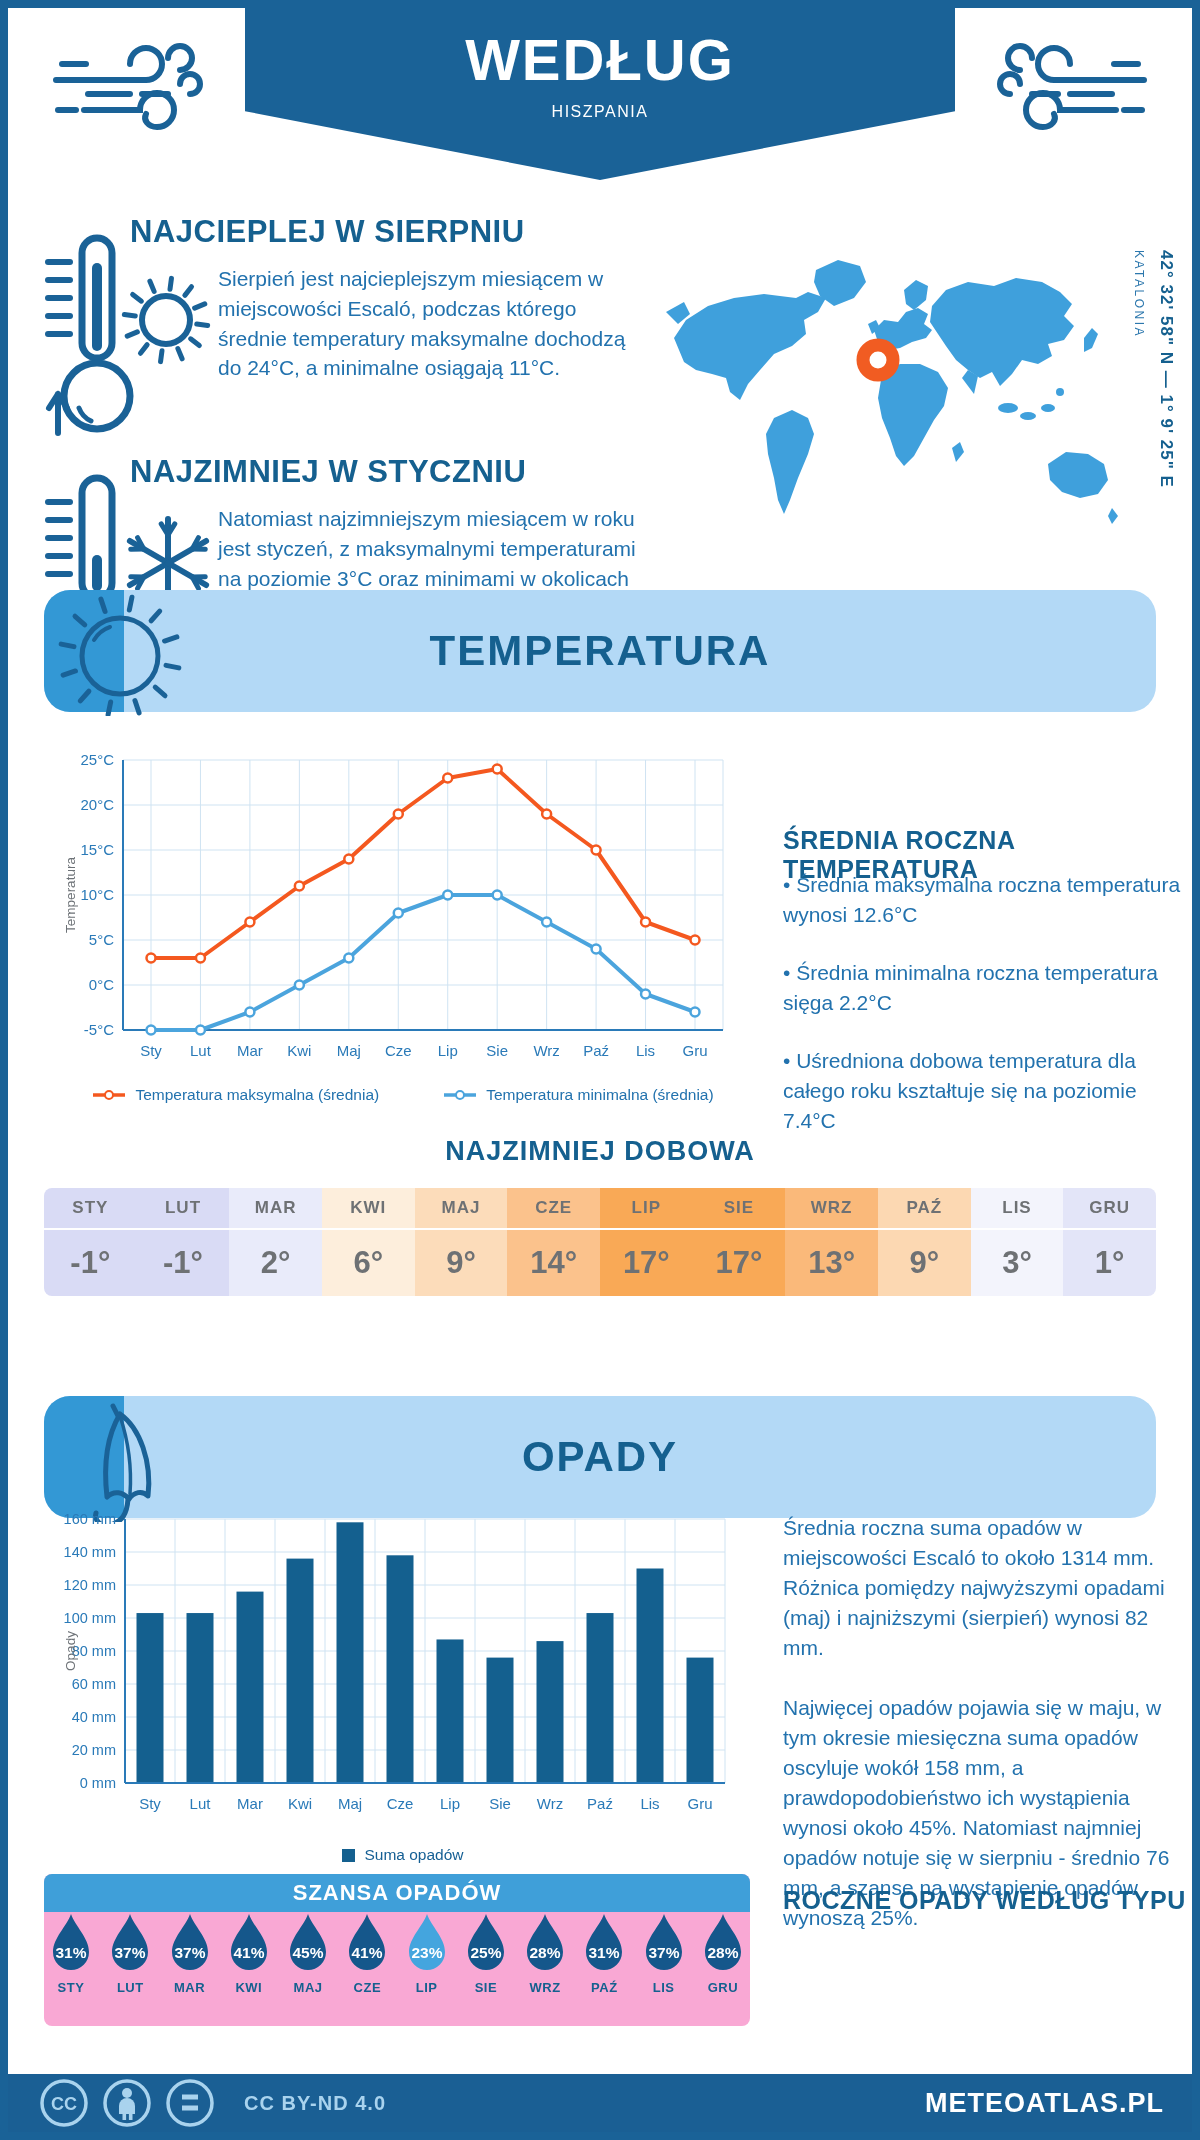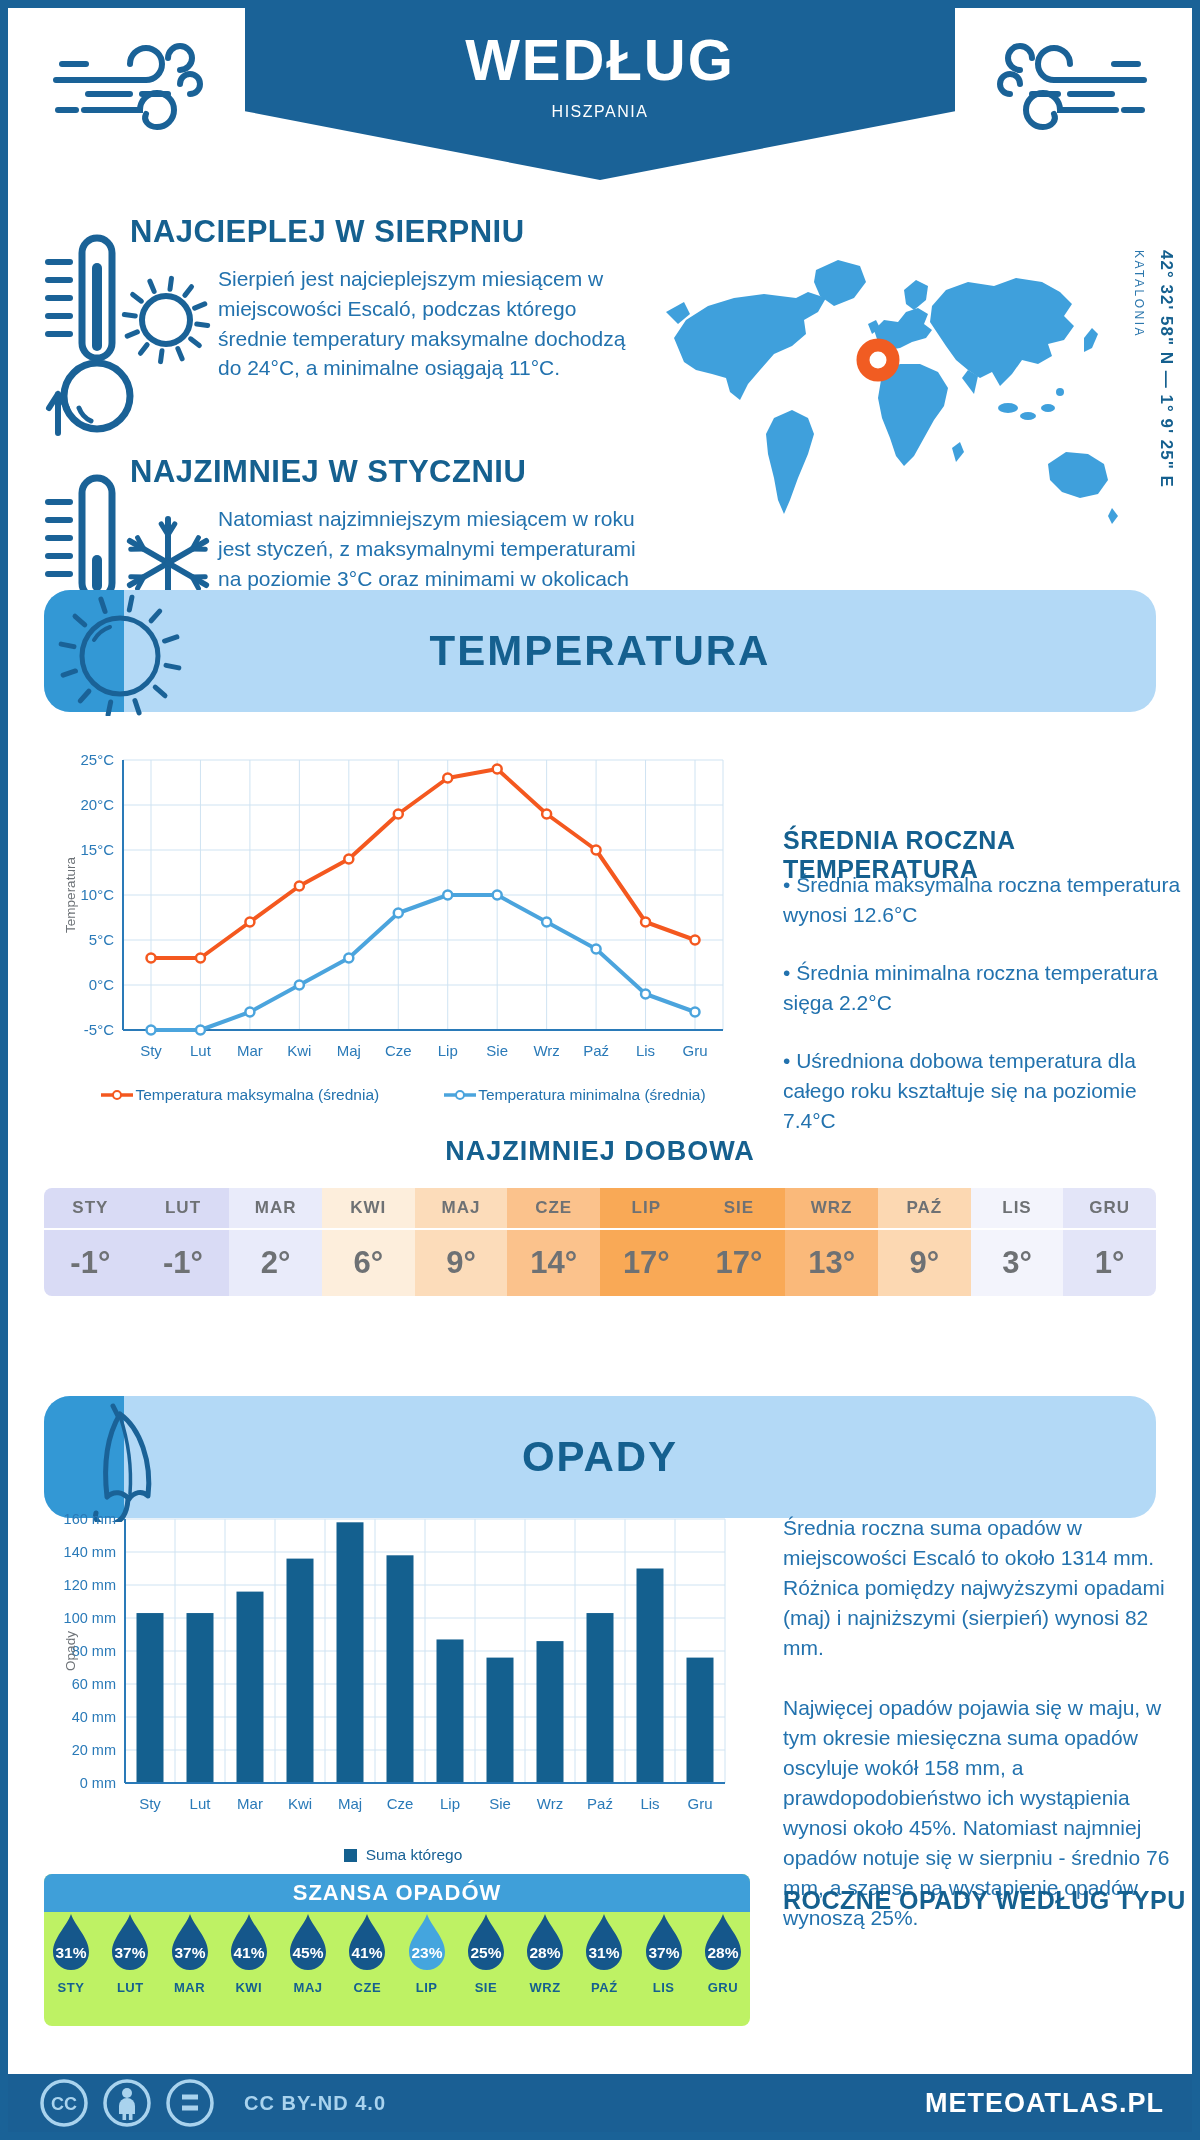--- a/index.html
+++ b/index.html
@@ -37,39 +37,39 @@
     position:absolute; left:36px; width:1112px; height:122px;
     background:#b3d9f6; border-radius:26px;
   }
   .banner .accent { position:absolute; left:0; top:0; width:80px; height:100%; background:#3398d5; border-radius:26px 0 0 26px; }
   .banner .b-title { position:absolute; left:0; right:0; top:0; bottom:0; display:flex; align-items:center; justify-content:center; font-size:42px; font-weight:bold; color:#15608f; letter-spacing:2px; }
   .banner svg { position:absolute; left:14px; top:4px; }
 
   
   .chart { position:absolute; left:55px; }
   .legend-line { position:absolute; left:55px; top:1078px; width:680px; display:flex; justify-content:center; gap:64px; font-size:15.5px; color:#2272ae; }
-  .legend-line .item { display:flex; align-items:center; gap:1px; }
+  .legend-line .item { display:flex; align-items:center; gap:9px; }
   .legend-bar { position:absolute; left:55px; top:1838px; width:680px; display:flex; justify-content:center; align-items:center; gap:9px; font-size:15.5px; color:#155f94; }
   .legend-bar .sq { width:13px; height:13px; background:#14608f; display:inline-block; }
 
   
   .r-head { position:absolute; left:775px; font-size:25px; font-weight:bold; color:#15608f; letter-spacing:0.5px; }
   .r-text { position:absolute; left:775px; width:398px; font-size:21px; color:#2272ae; line-height:1.43; }
   .r-text p { margin:0 0 30px 0; }
   .bullets div { margin-bottom:28px; }
 
   
   .daily-heading { position:absolute; left:0; right:0; top:1128px; text-align:center; font-size:27px; font-weight:bold; color:#15608f; letter-spacing:1px; }
   .month-table { position:absolute; left:36px; top:1180px; width:1112px; height:108px; display:grid; grid-template-columns:repeat(12,1fr); border-radius:8px; overflow:hidden; }
   .mt-col { display:flex; flex-direction:column; }
   .mt-h { height:40px; display:flex; align-items:center; justify-content:center; font-size:17px; font-weight:bold; color:#6e7174; letter-spacing:1px; border-bottom:2px solid #fff; }
   .mt-v { flex:1; display:flex; align-items:center; justify-content:center; font-size:31px; font-weight:bold; color:#6e7174; }
 
   
-  .chance-panel { position:absolute; left:36px; top:1866px; width:706px; height:152px; border-radius:8px; overflow:hidden; background:#bef264; }
+  .chance-panel { position:absolute; left:36px; top:1866px; width:706px; height:152px; border-radius:8px; overflow:hidden; background:#f9a8d4; }
   .chance-header { height:38px; background:#3f9fd9; color:#fff; display:flex; align-items:center; justify-content:center; font-size:22px; font-weight:bold; letter-spacing:1px; }
   .chance-body { display:flex; justify-content:space-between; }
   .drop-cell { width:54px; text-align:center; }
   .drop-cell .m { font-size:13px; font-weight:bold; color:#15608f; margin-top:2px; letter-spacing:0.5px; }
 
   
   .footer { position:absolute; left:0; right:0; bottom:0; height:58px; background:#1a5f94; display:flex; align-items:center; }
   .footer .license { margin-left:16px; font-size:20px; font-weight:bold; color:#a9d3ee; letter-spacing:1px; }
   .footer .brand { margin-left:auto; margin-right:28px; font-size:27px; font-weight:bold; color:#ffffff; letter-spacing:1px; }
 
@@ -434,21 +434,21 @@
         <rect x="573.5" y="65.5" width="27" height="214.5" fill="#14608f"></rect>
         <text x="587" y="306" font-size="15" fill="#2a7ab8" text-anchor="middle">Lis</text>
         <rect x="623.5" y="154.60000000000002" width="27" height="125.39999999999998" fill="#14608f"></rect>
         <text x="637" y="306" font-size="15" fill="#2a7ab8" text-anchor="middle">Gru</text>
         <line x1="62" y1="16" x2="62" y2="280" stroke="#2a7ab8" stroke-width="2"></line>
         <line x1="62" y1="280" x2="662" y2="280" stroke="#2a7ab8" stroke-width="2"></line>
         <text x="0" y="0" font-size="13.5" fill="#6d7277" text-anchor="middle" transform="translate(12 148) rotate(-90)">Opady</text>
       </svg></div>
   <div class="legend-bar">
     <span class="sq"></span>
-    <span>Suma którego</span>
+    <span>Suma opadów</span>
   </div>
 
   <div class="r-text" style="top:1505px">
     <p>Średnia roczna suma opadów w miejscowości Escaló to około 1314 mm. Różnica pomiędzy najwyższymi opadami (maj) i najniższymi (sierpień) wynosi 82 mm.</p>
     <p>Najwięcej opadów pojawia się w maju, w tym okresie miesięczna suma opadów oscyluje wokół 158 mm, a prawdopodobieństwo ich wystąpienia wynosi około 45%. Natomiast najmniej opadów notuje się w sierpniu - średnio 76 mm, a szanse na wystąpienie opadów wynoszą 25%.</p>
   </div>
   <div class="r-head" style="top:1878px">ROCZNE OPADY WEDŁUG TYPU</div>
 
   <div class="chance-panel">
     <div class="chance-header">SZANSA OPADÓW</div>

